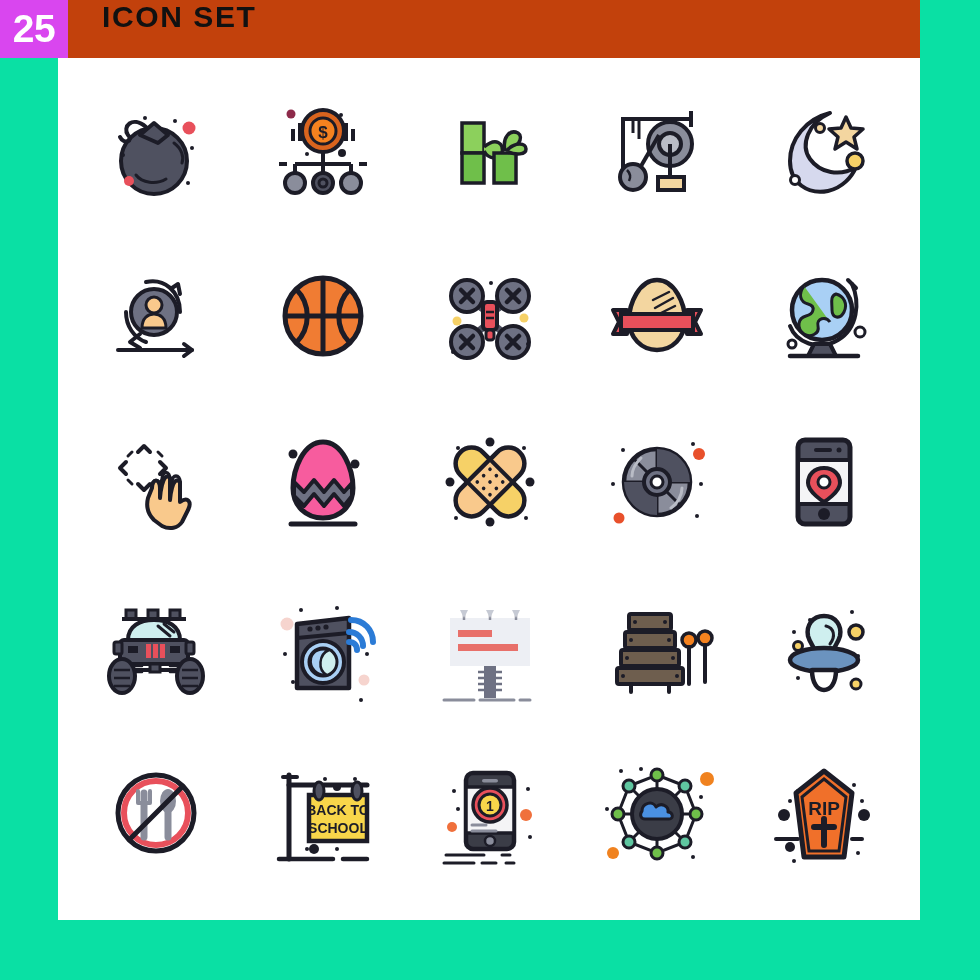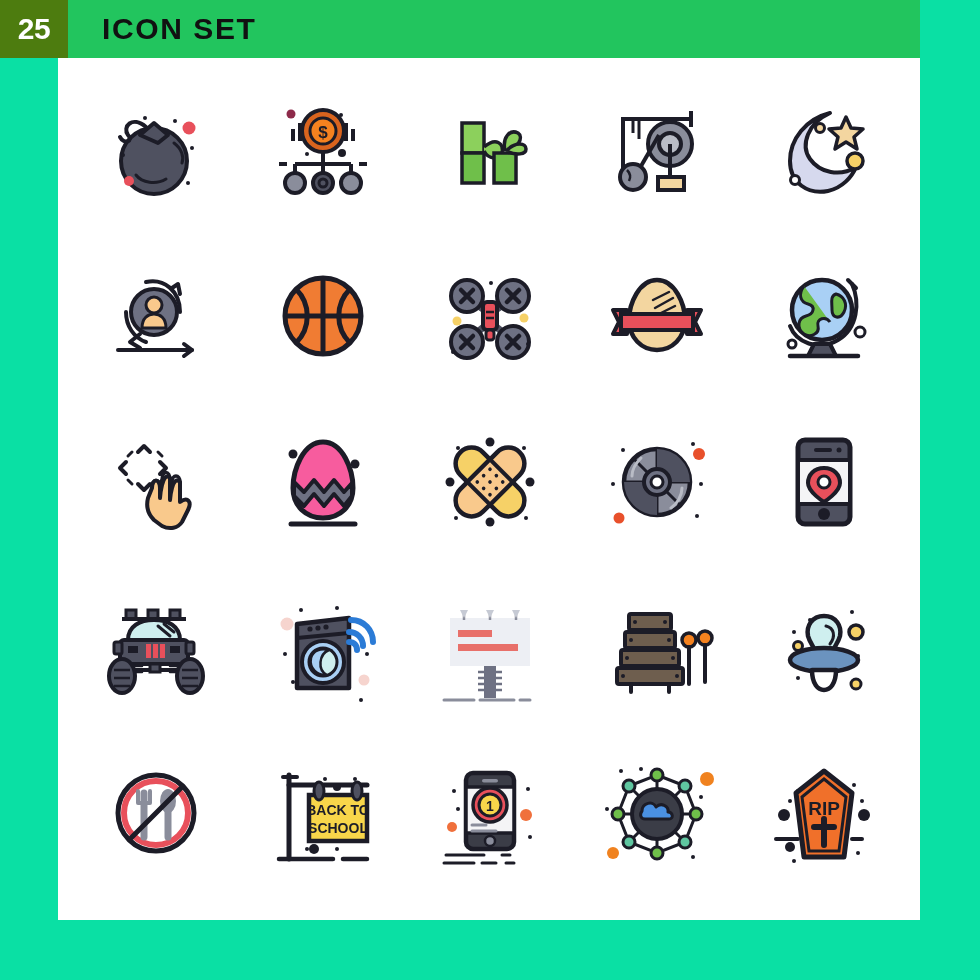--- a/index.html
+++ b/index.html
@@ -10,26 +10,26 @@
     overflow:hidden;
   }
   .page{position:relative;width:980px;height:980px;}
 
   
   .header{
     position:absolute;left:0;top:0;width:920px;height:58px;
     display:flex;align-items:stretch;
   }
   .badge{
-    width:68px;height:58px;background:#4d7c0f;
+    width:68px;height:58px;background:#d946ef;
     display:flex;align-items:center;justify-content:center;
-    color:#ffffff;font-size:30px;font-weight:bold;letter-spacing:-0.5px;
+    color:#ffffff;font-size:39px;font-weight:bold;letter-spacing:-0.5px;
   }
   .title-bar{
-    flex:1;background:#22c55e;display:flex;align-items:center;
+    flex:1;background:#c2410c;display:flex;align-items:flex-start;
   }
   .title-bar .title{
     margin-left:34px;color:#111111;font-size:30px;font-weight:bold;
     letter-spacing:1.6px;
   }
 
   
   .canvas{
     position:absolute;left:58px;top:58px;width:862px;height:862px;
     background:#ffffff;

